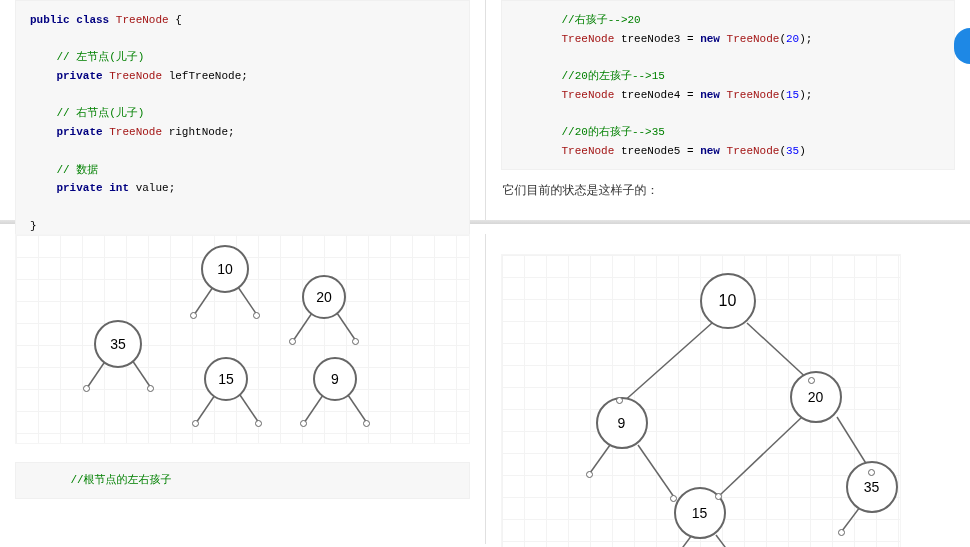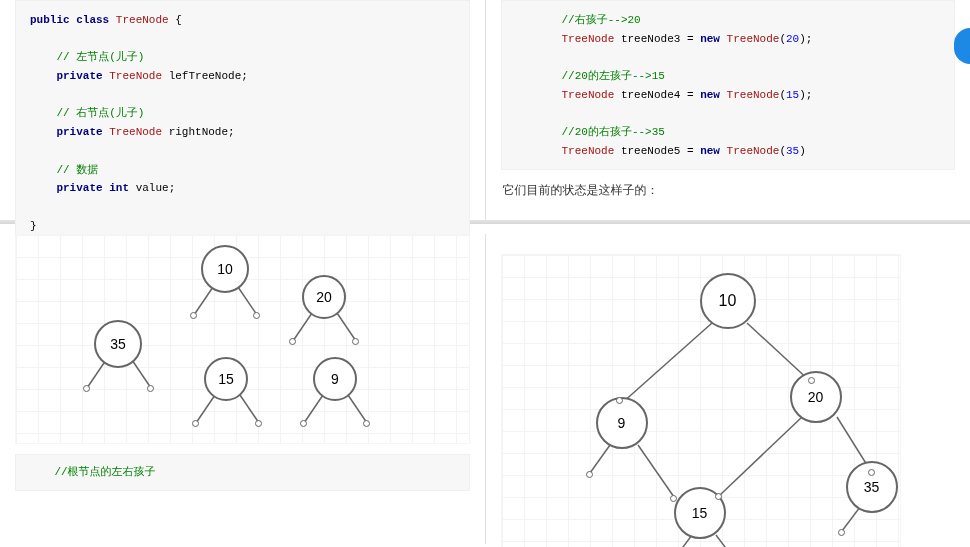--- a/index.html
+++ b/index.html
@@ -93,21 +93,21 @@
         <div class="node" style="left:78px;top:85px;width:48px;height:48px;">35</div>
         <div class="dot" style="left:67px;top:150px;"></div>
           <div class="dot" style="left:131px;top:150px;"></div>
         <div class="node" style="left:188px;top:122px;width:44px;height:44px;">15</div>
         <div class="dot" style="left:176px;top:185px;"></div>
           <div class="dot" style="left:239px;top:185px;"></div>
         <div class="node" style="left:297px;top:122px;width:44px;height:44px;">9</div>
         <div class="dot" style="left:284px;top:185px;"></div>
           <div class="dot" style="left:347px;top:185px;"></div>
       </div>
-      <div class="code-block" style="margin-top:10px;padding:8px 12px;">    <span class="cm">//根节点的左右孩子</span></div>
+      <div class="code-block" style="margin-top:18px;padding:8px 28px;">    <span class="cm">//根节点的左右孩子</span></div>
     </div>
 
     <div class="col">
       <div class="diagram diagram-b">
         <svg class="edges" width="100%" height="100%">
           <g stroke="#666" stroke-width="1.5">
             <line x1="210" y1="68" x2="120" y2="148"></line>
             <line x1="245" y1="68" x2="310" y2="128"></line>
             <line x1="108" y1="190" x2="88" y2="218"></line>
             <line x1="136" y1="190" x2="172" y2="242"></line>

